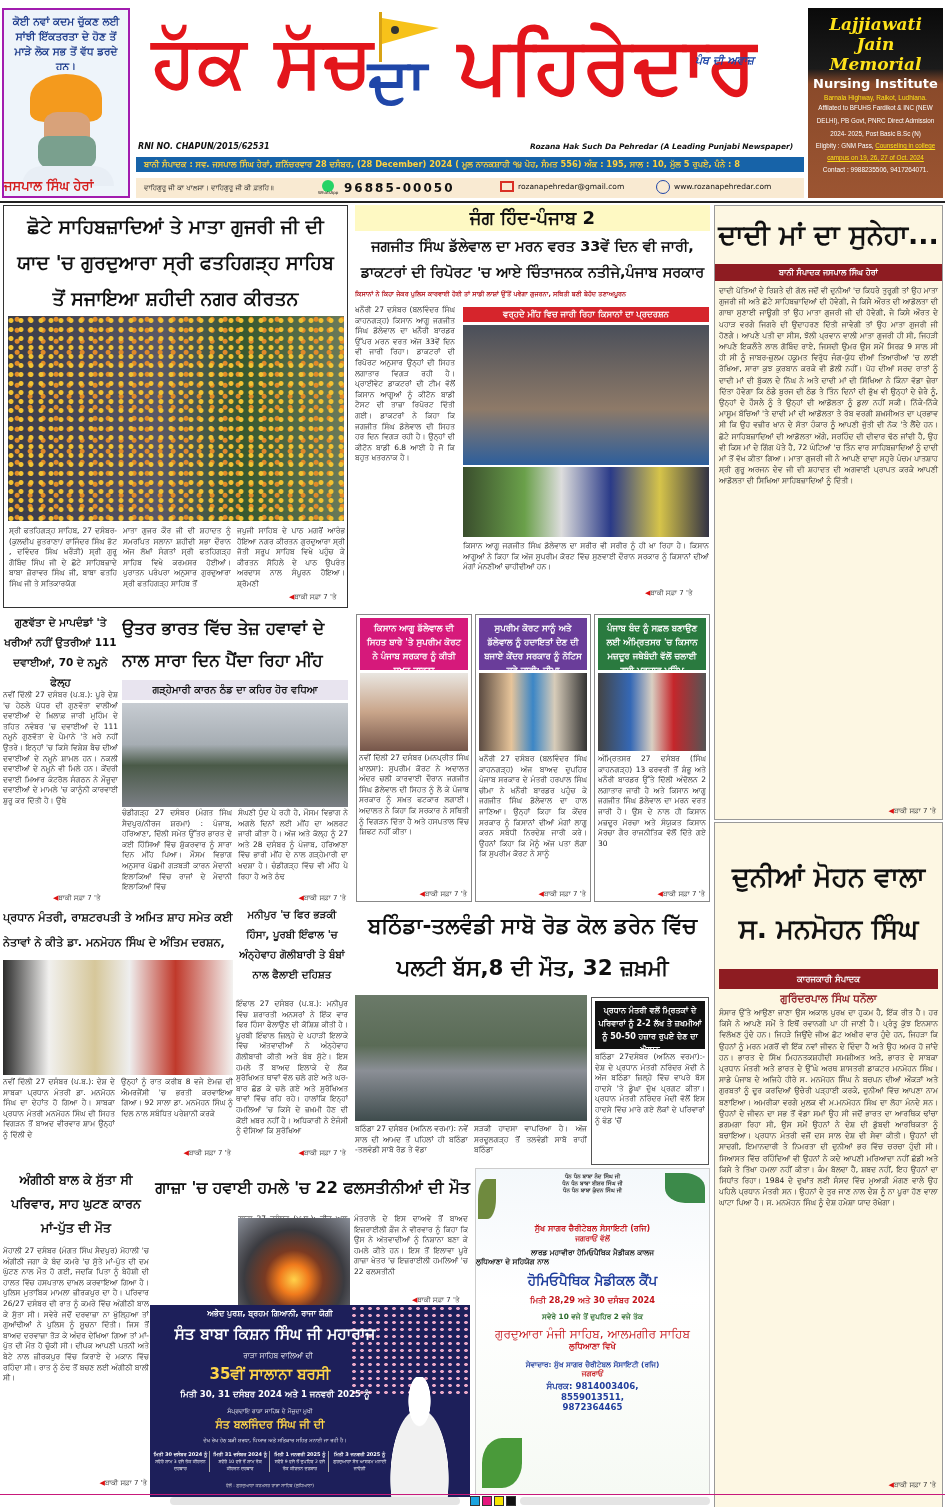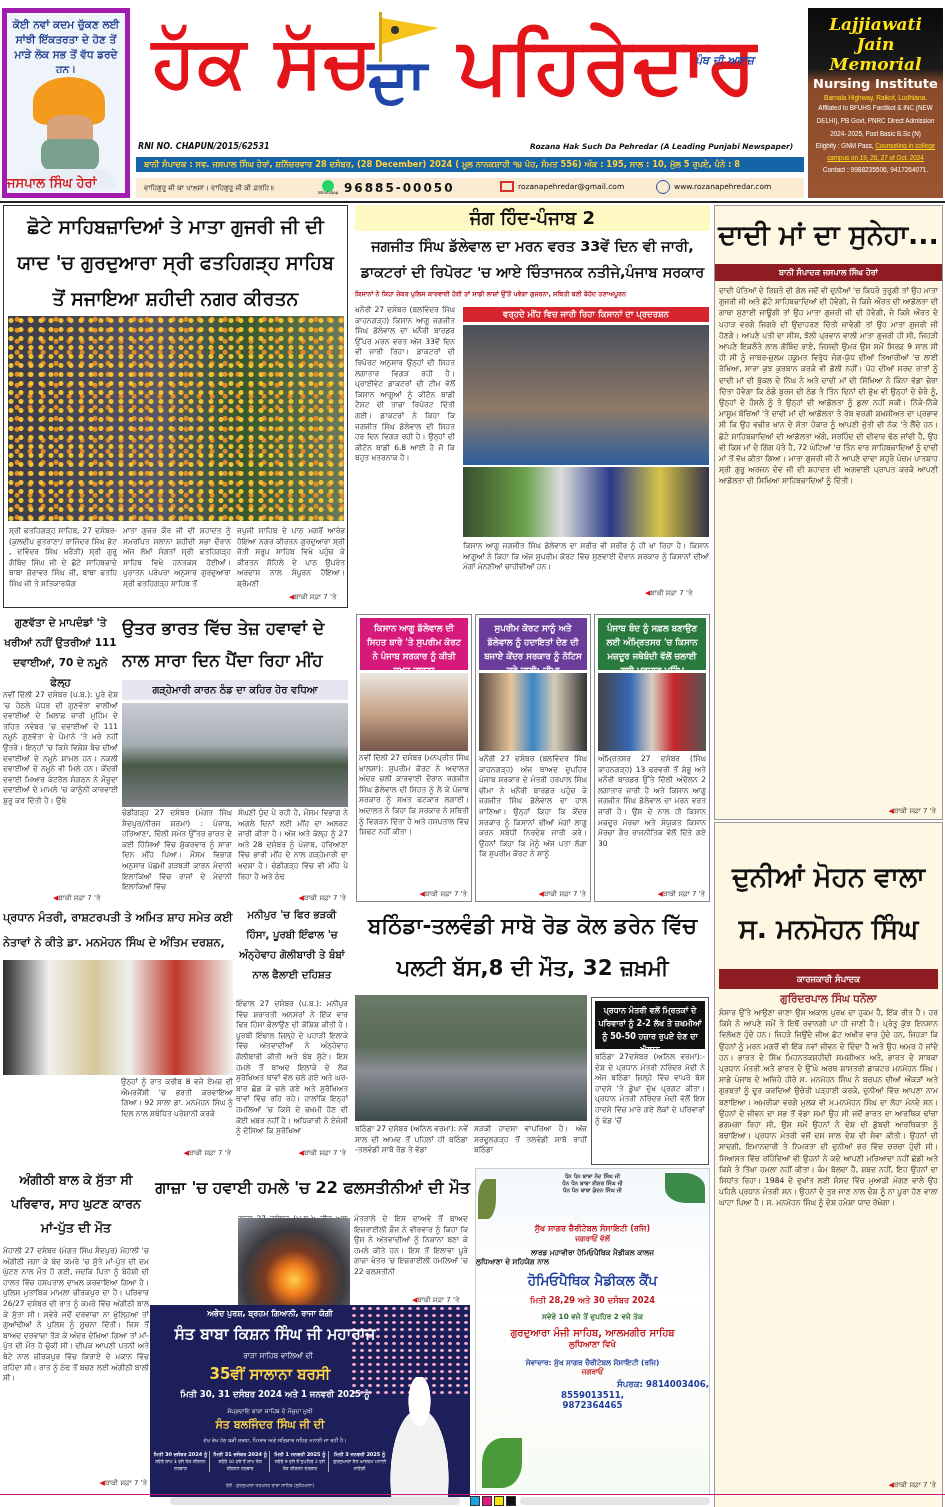--- a/index.html
+++ b/index.html
@@ -5,21 +5,21 @@
 *{box-sizing:border-box;margin:0;padding:0}
 body{width:945px;height:1507px;background:#fff;font-family:"DejaVu Sans",sans-serif;position:relative;overflow:hidden;color:#111}
 .abs{position:absolute}
 .txt{font-size:7.5px;line-height:10.6px;color:#222;text-align:justify;overflow:hidden;font-family:"DejaVu Sans",sans-serif}
 .more{color:#333;font-size:7px;white-space:nowrap}
 .more::before{content:"\25C0 ";color:#d11}
 .hd{font-family:"DejaVu Sans",sans-serif;font-weight:bold;color:#111;text-align:center;line-height:1.25}
 .photo{background:linear-gradient(135deg,#6b7b8a,#b9c2c9 40%,#7d8d6a 70%,#445);}
 .box{border:1px solid #888}
 
-#left-ad{left:2px;top:8px;width:128px;height:190px;border:5px solid #a21caf;background:#eef4fa}
+#left-ad{left:2px;top:8px;width:128px;height:190px;border:2px solid #a21caf;background:#eef4fa}
 #logo-red{color:#e3151b;font-size:80px;font-weight:bold;font-family:"DejaVu Sans",sans-serif;letter-spacing:2px}
 #right-ad{left:808px;top:8px;width:135px;height:190px;background:linear-gradient(#0a0a0a 0%,#1b1b1b 32%,#8a4a2a 40%,#9c5532 100%)}
 .blue-bar{background:#1763a8;color:#ffd23f;font-size:9.5px;font-weight:bold;white-space:nowrap;overflow:hidden;padding-left:8px;line-height:15px}
 .cream-bar{background:#f9ead2;font-size:8.5px;line-height:18px}
 .sep{background:#222}
 </style>
 </head>
 <body>
 
 <div class="abs" id="left-ad">
@@ -78,21 +78,21 @@
 
 <div class="abs sep" style="left:0;top:201px;width:945px;height:2px"></div>
 
 <div class="abs" style="left:3px;top:205px;width:345px;height:403px;border:1px solid #333">
   <div class="hd" style="font-size:19px;line-height:36px;padding:2px 4px;height:106px;overflow:hidden">ਛੋਟੇ ਸਾਹਿਬਜ਼ਾਦਿਆਂ ਤੇ ਮਾਤਾ ਗੁਜਰੀ ਜੀ ਦੀ ਯਾਦ 'ਚ ਗੁਰਦੁਆਰਾ ਸ੍ਰੀ ਫਤਹਿਗੜ੍ਹ ਸਾਹਿਬ ਤੋਂ ਸਜਾਇਆ ਸ਼ਹੀਦੀ ਨਗਰ ਕੀਰਤਨ</div>
   <div class="photo" style="position:absolute;left:4px;top:110px;width:336px;height:205px;background:
     radial-gradient(circle at 30% 50%,#f1c232 0 2px,transparent 3px) 0 0/10px 9px,
     radial-gradient(circle at 70% 30%,#e08a2a 0 2px,transparent 3px) 0 0/13px 11px,
     linear-gradient(90deg,#3a3b46 0%,#5a5866 45%,#37582f 70%,#6b7a5a 100%)"></div>
   <div class="txt" style="position:absolute;left:5px;top:320px;width:108px;height:78px">ਸ੍ਰੀ ਫਤਹਿਗੜ੍ਹ ਸਾਹਿਬ, 27 ਦਸੰਬਰ- (ਕੁਲਦੀਪ ਭੁਤਰਾਣਾ/ ਰਾਜਿੰਦਰ ਸਿੰਘ ਭੱਟ , ਦਵਿੰਦਰ ਸਿੰਘ ਖਰੌੜੀ) ਸ੍ਰੀ ਗੁਰੂ ਗੋਬਿੰਦ ਸਿੰਘ ਜੀ ਦੇ ਛੋਟੇ ਸਾਹਿਬਜ਼ਾਦੇ ਬਾਬਾ ਜ਼ੋਰਾਵਰ ਸਿੰਘ ਜੀ, ਬਾਬਾ ਫਤਹਿ ਸਿੰਘ ਜੀ ਤੇ ਸਤਿਕਾਰਯੋਗ</div>
-  <div class="txt" style="position:absolute;left:119px;top:320px;width:108px;height:78px">ਮਾਤਾ ਗੁਜਰ ਕੌਰ ਜੀ ਦੀ ਸ਼ਹਾਦਤ ਨੂੰ ਸਮਰਪਿਤ ਸਲਾਨਾ ਸ਼ਹੀਦੀ ਸਭਾ ਦੌਰਾਨ ਅੱਜ ਲੱਖਾਂ ਸੰਗਤਾਂ ਸ੍ਰੀ ਫਤਹਿਗੜ੍ਹ ਸਾਹਿਬ ਵਿਖੇ ਹਨਤਕਸ ਹੋਈਆਂ। ਪੁਰਾਤਨ ਪਰੰਪਰਾ ਅਨੁਸਾਰ ਗੁਰਦੁਆਰਾ ਸ੍ਰੀ ਫਤਹਿਗੜ੍ਹ ਸਾਹਿਬ ਤੋਂ</div>
+  <div class="txt" style="position:absolute;left:119px;top:320px;width:108px;height:78px">ਮਾਤਾ ਗੁਜਰ ਕੌਰ ਜੀ ਦੀ ਸ਼ਹਾਦਤ ਨੂੰ ਸਮਰਪਿਤ ਸਲਾਨਾ ਸ਼ਹੀਦੀ ਸਭਾ ਦੌਰਾਨ ਅੱਜ ਲੱਖਾਂ ਸੰਗਤਾਂ ਸ੍ਰੀ ਫਤਹਿਗੜ੍ਹ ਸਾਹਿਬ ਵਿਖੇ ਕਰਮਸਰ ਹੋਈਆਂ। ਪੁਰਾਤਨ ਪਰੰਪਰਾ ਅਨੁਸਾਰ ਗੁਰਦੁਆਰਾ ਸ੍ਰੀ ਫਤਹਿਗੜ੍ਹ ਸਾਹਿਬ ਤੋਂ</div>
   <div class="txt" style="position:absolute;left:233px;top:320px;width:108px;height:66px">ਜਪੁਜੀ ਸਾਹਿਬ ਦੇ ਪਾਠ ਮਗਰੋਂ ਆਰੰਭ ਹੋਇਆ ਨਗਰ ਕੀਰਤਨ ਗੁਰਦੁਆਰਾ ਸ੍ਰੀ ਜੋਤੀ ਸਰੂਪ ਸਾਹਿਬ ਵਿਖੇ ਪਹੁੰਚ ਕੇ ਕੀਰਤਨ ਸੋਹਿਲੇ ਦੇ ਪਾਠ ਉਪਰੰਤ ਅਰਦਾਸ ਨਾਲ ਸੰਪੂਰਨ ਹੋਇਆ। ਸ਼੍ਰੋਮਣੀ</div>
   <div class="more" style="position:absolute;left:285px;top:387px">ਬਾਕੀ ਸਫ਼ਾ 7 'ਤੇ</div>
 </div>
 
 <div class="abs" style="left:355px;top:205px;width:355px;height:400px">
   <div style="background:#fef9c3;height:26px;text-align:center;font-weight:bold;font-size:18px;line-height:26px;color:#111">ਜੰਗ ਹਿੰਦ-ਪੰਜਾਬ 2</div>
   <div class="hd" style="font-size:14.5px;line-height:26px;height:54px;overflow:hidden;margin-top:2px">ਜਗਜੀਤ ਸਿੰਘ ਡੱਲੇਵਾਲ ਦਾ ਮਰਨ ਵਰਤ 33ਵੇਂ ਦਿਨ ਵੀ ਜਾਰੀ, ਡਾਕਟਰਾਂ ਦੀ ਰਿਪੋਰਟ 'ਚ ਆਏ ਚਿੰਤਾਜਨਕ ਨਤੀਜੇ,ਪੰਜਾਬ ਸਰਕਾਰ ਤੇ ਪੁਲਿਸ ਹੋਈ ਪੱਬਾਂ ਭਾਰ</div>
   <div style="font-size:6.4px;color:#b1141d;font-weight:bold;line-height:10px;white-space:nowrap;overflow:hidden;margin-top:2px">ਕਿਸਾਨਾਂ ਨੇ ਕਿਹਾ ਜੇਕਰ ਪੁਲਿਸ ਕਾਰਵਾਈ ਹੋਈ ਤਾਂ ਸਾਡੀ ਲਾਸ਼ਾਂ ਉੱਤੋਂ ਪਵੇਗਾ ਗੁਜਰਨਾ, ਸਥਿਤੀ ਬਣੀ ਬੇਹੱਦ ਤਣਾਅਪੂਰਨ</div>
   <div class="txt" style="position:absolute;left:0;top:100px;width:100px;height:290px">ਖਨੌਰੀ 27 ਦਸੰਬਰ (ਬਲਵਿੰਦਰ ਸਿੰਘ ਕਾਹਨਗੜ੍ਹ) ਕਿਸਾਨ ਆਗੂ ਜਗਜੀਤ ਸਿੰਘ ਡੱਲੇਵਾਲ ਦਾ ਖਨੌਰੀ ਬਾਰਡਰ ਉੱਪਰ ਮਰਨ ਵਰਤ ਅੱਜ 33ਵੇਂ ਦਿਨ ਵੀ ਜਾਰੀ ਰਿਹਾ। ਡਾਕਟਰਾਂ ਦੀ ਰਿਪੋਰਟ ਅਨੁਸਾਰ ਉਨ੍ਹਾਂ ਦੀ ਸਿਹਤ ਲਗਾਤਾਰ ਵਿਗੜ ਰਹੀ ਹੈ। ਪ੍ਰਾਈਵੇਟ ਡਾਕਟਰਾਂ ਦੀ ਟੀਮ ਵੱਲੋਂ ਕਿਸਾਨ ਆਗੂਆਂ ਨੂੰ ਕੀਟੋਨ ਬਾਡੀ ਟੈਸਟ ਦੀ ਤਾਜ਼ਾ ਰਿਪੋਰਟ ਦਿੱਤੀ ਗਈ। ਡਾਕਟਰਾਂ ਨੇ ਕਿਹਾ ਕਿ ਜਗਜੀਤ ਸਿੰਘ ਡੱਲੇਵਾਲ ਦੀ ਸਿਹਤ ਹਰ ਦਿਨ ਵਿਗੜ ਰਹੀ ਹੈ। ਉਨ੍ਹਾਂ ਦੀ ਕੀਟੋਨ ਬਾਡੀ 6.8 ਆਈ ਹੈ ਜੋ ਕਿ ਬਹੁਤ ਖਤਰਨਾਕ ਹੈ।</div>
   <div style="position:absolute;left:108px;top:102px;width:246px;height:15px;background:#d6252c;color:#fff;font-weight:bold;font-size:8.5px;line-height:15px;text-align:center">ਵਰ੍ਹਦੇ ਮੀਂਹ ਵਿਚ ਜਾਰੀ ਰਿਹਾ ਕਿਸਾਨਾਂ ਦਾ ਪ੍ਰਦਰਸ਼ਨ</div>
@@ -141,20 +141,21 @@
 <div class="abs box" style="left:594px;top:614px;width:116px;height:288px">
   <div style="margin:3px;background:#2a7a3f;color:#fff;font-size:8.6px;font-weight:bold;line-height:14px;padding:3px;text-align:center;height:52px;overflow:hidden">ਪੰਜਾਬ ਬੰਦ ਨੂੰ ਸਫ਼ਲ ਬਣਾਉਣ ਲਈ ਅੰਮ੍ਰਿਤਸਰ 'ਚ ਕਿਸਾਨ ਮਜ਼ਦੂਰ ਜਥੇਬੰਦੀ ਵੱਲੋਂ ਚਲਾਈ ਗਈ ਪ੍ਰਚਾਰ ਮੁਹਿੰਮ</div>
   <div class="photo" style="margin:0 3px;height:78px;background:linear-gradient(90deg,#444,#3568b5 30%,#d9cfc2 50%,#c5262b 70%,#555)"></div>
   <div class="txt" style="margin:3px;height:126px">ਅੰਮ੍ਰਿਤਸਰ 27 ਦਸੰਬਰ (ਸਿੰਘ ਕਾਹਨਗੜ੍ਹ) 13 ਫਰਵਰੀ ਤੋਂ ਸ਼ੰਭੂ ਅਤੇ ਖਨੌਰੀ ਬਾਰਡਰ ਉੱਤੇ ਦਿੱਲੀ ਅੰਦੋਲਨ 2 ਲਗਾਤਾਰ ਜਾਰੀ ਹੈ ਅਤੇ ਕਿਸਾਨ ਆਗੂ ਜਗਜੀਤ ਸਿੰਘ ਡੱਲੇਵਾਲ ਦਾ ਮਰਨ ਵਰਤ ਜਾਰੀ ਹੈ। ਉਸ ਦੇ ਨਾਲ ਹੀ ਕਿਸਾਨ ਮਜ਼ਦੂਰ ਮੋਰਚਾ ਅਤੇ ਸੰਯੁਕਤ ਕਿਸਾਨ ਮੋਰਚਾ ਗੈਰ ਰਾਜਨੀਤਿਕ ਵੱਲੋਂ ਦਿੱਤੇ ਗਏ 30</div>
   <div class="more" style="position:absolute;right:4px;bottom:3px">ਬਾਕੀ ਸਫ਼ਾ 7 'ਤੇ</div>
 </div>
 
 <div class="abs" style="left:3px;top:905px;width:230px;height:260px">
   <div class="hd" style="font-size:11.2px;line-height:25px;height:52px;overflow:hidden;text-align:left">ਪ੍ਰਧਾਨ ਮੰਤਰੀ, ਰਾਸ਼ਟਰਪਤੀ ਤੇ ਅਮਿਤ ਸ਼ਾਹ ਸਮੇਤ ਕਈ ਨੇਤਾਵਾਂ ਨੇ ਕੀਤੇ ਡਾ. ਮਨਮੋਹਨ ਸਿੰਘ ਦੇ ਅੰਤਿਮ ਦਰਸ਼ਨ, ਭੇਂਟ ਕੀਤੀ ਸ਼ਰਧਾਂਜਲੀ</div>
   <div class="photo" style="margin-top:3px;height:115px;background:linear-gradient(90deg,#2b2b2b,#f1f0ee 20%,#d6c79a 40%,#eee 55%,#c0392b 75%,#f3f3f1)"></div>
+  <div class="txt" style="position:absolute;left:0;top:172px;width:112px;height:84px">ਨਵੀਂ ਦਿੱਲੀ 27 ਦਸੰਬਰ (ਪ.ਬ.): ਦੇਸ਼ ਦੇ ਸਾਬਕਾ ਪ੍ਰਧਾਨ ਮੰਤਰੀ ਡਾ. ਮਨਮੋਹਨ ਸਿੰਘ ਦਾ ਦੇਹਾਂਤ ਹੋ ਗਿਆ ਹੈ। ਸਾਬਕਾ ਪ੍ਰਧਾਨ ਮੰਤਰੀ ਮਨਮੋਹਨ ਸਿੰਘ ਦੀ ਸਿਹਤ ਵਿਗੜਨ ਤੋਂ ਬਾਅਦ ਵੀਰਵਾਰ ਸ਼ਾਮ ਉਨ੍ਹਾਂ ਨੂੰ ਦਿੱਲੀ ਦੇ</div>
   <div class="txt" style="position:absolute;left:118px;top:172px;width:112px;height:72px">ਉਨ੍ਹਾਂ ਨੂੰ ਰਾਤ ਕਰੀਬ 8 ਵਜੇ ਏਮਜ਼ ਦੀ ਐਮਰਜੈਂਸੀ 'ਚ ਭਰਤੀ ਕਰਵਾਇਆ ਗਿਆ। 92 ਸਾਲਾ ਡਾ. ਮਨਮੋਹਨ ਸਿੰਘ ਨੂੰ ਦਿਲ ਨਾਲ ਸਬੰਧਿਤ ਪਰੇਸ਼ਾਨੀ ਕਰਕੇ</div>
   <div class="more" style="position:absolute;right:2px;top:244px">ਬਾਕੀ ਸਫ਼ਾ 7 'ਤੇ</div>
 </div>
 
 <div class="abs" style="left:236px;top:905px;width:112px;height:260px">
   <div class="hd" style="font-size:10.2px;line-height:20px;height:92px;overflow:hidden">ਮਨੀਪੁਰ 'ਚ ਫਿਰ ਭੜਕੀ ਹਿੰਸਾ, ਪੂਰਬੀ ਇੰਫਾਲ 'ਚ ਅੰਨ੍ਹੇਵਾਹ ਗੋਲੀਬਾਰੀ ਤੇ ਬੰਬਾਂ ਨਾਲ ਫੈਲਾਈ ਦਹਿਸ਼ਤ</div>
   <div class="txt" style="height:150px;margin-top:2px">ਇੰਫਾਲ 27 ਦਸੰਬਰ (ਪ.ਬ.): ਮਨੀਪੁਰ ਵਿੱਚ ਸ਼ਰਾਰਤੀ ਅਨਸਰਾਂ ਨੇ ਇੱਕ ਵਾਰ ਫਿਰ ਹਿੰਸਾ ਫੈਲਾਉਣ ਦੀ ਕੋਸ਼ਿਸ਼ ਕੀਤੀ ਹੈ। ਪੂਰਬੀ ਇੰਫਾਲ ਜ਼ਿਲ੍ਹੇ ਦੇ ਪਹਾੜੀ ਇਲਾਕੇ ਵਿੱਚ ਅੱਤਵਾਦੀਆਂ ਨੇ ਅੰਨ੍ਹੇਵਾਹ ਗੋਲੀਬਾਰੀ ਕੀਤੀ ਅਤੇ ਬੰਬ ਸੁੱਟੇ। ਇਸ ਹਮਲੇ ਤੋਂ ਬਾਅਦ ਇਲਾਕੇ ਦੇ ਲੋਕ ਸੁਰੱਖਿਅਤ ਥਾਵਾਂ ਵੱਲ ਚਲੇ ਗਏ ਅਤੇ ਘਰ-ਬਾਰ ਛੱਡ ਕੇ ਚਲੇ ਗਏ ਅਤੇ ਸੁਰੱਖਿਅਤ ਥਾਵਾਂ ਵਿੱਚ ਰਹਿ ਰਹੇ। ਹਾਲਾਂਕਿ ਇਨ੍ਹਾਂ ਹਮਲਿਆਂ 'ਚ ਕਿਸੇ ਦੇ ਜ਼ਖ਼ਮੀ ਹੋਣ ਦੀ ਕੋਈ ਖ਼ਬਰ ਨਹੀਂ ਹੈ। ਅਧਿਕਾਰੀ ਨੇ ਏਜੰਸੀ ਨੂੰ ਦੱਸਿਆ ਕਿ ਸੁਰੱਖਿਆ</div>
   <div class="more" style="position:absolute;right:2px;top:244px">ਬਾਕੀ ਸਫ਼ਾ 7 'ਤੇ</div>
 </div>
 
@@ -232,25 +233,25 @@
   <div style="text-align:center;font-size:5.5px;font-weight:bold;margin-top:4px;color:#222">ਧੰਨ ਧੰਨ ਬਾਬਾ ਨੰਦ ਸਿੰਘ ਜੀ</div>
   <div style="text-align:center;font-size:5.5px;font-weight:bold;color:#222">ਧੰਨ ਧੰਨ ਬਾਬਾ ਈਸ਼ਰ ਸਿੰਘ ਜੀ</div>
   <div style="text-align:center;font-size:5.5px;font-weight:bold;color:#222">ਧੰਨ ਧੰਨ ਬਾਬਾ ਕੁੰਦਨ ਸਿੰਘ ਜੀ</div>
   <div style="text-align:center;font-size:8px;font-weight:bold;color:#c4161c;margin-top:30px">ਸੁੱਖ ਸਾਗਰ ਚੈਰੀਟੇਬਲ ਸੋਸਾਇਟੀ (ਰਜਿ)</div>
   <div style="text-align:center;font-size:7.5px;font-weight:bold;color:#c4161c">ਜਗਰਾਓਂ ਵੱਲੋਂ</div>
   <div style="text-align:center;font-size:7.3px;font-weight:bold;color:#111;margin-top:4px">ਲਾਰਡ ਮਹਾਵੀਰਾ ਹੋਮਿਓਪੈਥਿਕ ਮੈਡੀਕਲ ਕਾਲਜ</div>
   <div style="text-align:left;font-size:7.3px;font-weight:bold;color:#111">ਲੁਧਿਆਣਾ ਦੇ ਸਹਿਯੋਗ ਨਾਲ</div>
   <div style="text-align:center;font-size:13.5px;font-weight:bold;color:#1f3d9c;margin-top:6px">ਹੋਮਿਓਪੈਥਿਕ ਮੈਡੀਕਲ ਕੈਂਪ</div>
   <div style="text-align:center;font-size:8.3px;font-weight:bold;color:#c4161c;margin-top:6px">ਮਿਤੀ 28,29 ਅਤੇ 30 ਦਸੰਬਰ 2024</div>
   <div style="text-align:center;font-size:7.3px;font-weight:bold;color:#2a6a2a;margin-top:6px">ਸਵੇਰੇ 10 ਵਜੇ ਤੋਂ ਦੁਪਹਿਰ 2 ਵਜੇ ਤੱਕ</div>
-  <div style="text-align:center;font-size:10px;font-weight:bold;color:#c4161c;margin-top:6px">ਗੁਰਦੁਆਰਾ ਮੰਜੀ ਸਾਹਿਬ, ਆਲਮਗੀਰ ਸਾਹਿਬ</div>
+  <div style="text-align:center;font-size:12px;font-weight:normal;color:#c4161c;margin-top:6px">ਗੁਰਦੁਆਰਾ ਮੰਜੀ ਸਾਹਿਬ, ਆਲਮਗੀਰ ਸਾਹਿਬ</div>
   <div style="text-align:center;font-size:8.4px;font-weight:bold;color:#c4161c">ਲੁਧਿਆਣਾ ਵਿਖੇ</div>
   <div style="text-align:center;font-size:7.3px;font-weight:bold;color:#1f3d9c;margin-top:8px">ਸੇਵਾਦਾਰ: ਸੁੱਖ ਸਾਗਰ ਚੈਰੀਟੇਬਲ ਸੋਸਾਇਟੀ (ਰਜਿ)</div>
   <div style="text-align:center;font-size:7.3px;font-weight:bold;color:#c4161c">ਜਗਰਾਓਂ</div>
-  <div style="text-align:right;font-size:8.6px;font-weight:bold;color:#1f3d9c;margin-top:3px">ਸੰਪਰਕ: 9814003406,</div>
+  <div style="text-align:center;font-size:8.6px;font-weight:bold;color:#1f3d9c;margin-top:3px">ਸੰਪਰਕ: 9814003406,</div>
   <div style="text-align:center;font-size:8.6px;font-weight:bold;color:#1f3d9c">8559013511,</div>
   <div style="text-align:center;font-size:8.6px;font-weight:bold;color:#1f3d9c">9872364465</div>
 </div>
 
 <div class="abs" style="left:0;top:1494px;width:945px;height:13px;border-top:1px solid #c8197b">
   <div style="position:absolute;left:170px;top:2px;width:290px;height:8px;background:#e4e4e4;border-radius:4px"></div>
   <div style="position:absolute;left:470px;top:1px;display:flex;gap:2px">
     <span style="width:10px;height:10px;background:#1ba4e0;border:1px solid #333"></span>
     <span style="width:10px;height:10px;background:#e5177e;border:1px solid #333"></span>
     <span style="width:10px;height:10px;background:#f6e500;border:1px solid #333"></span>

